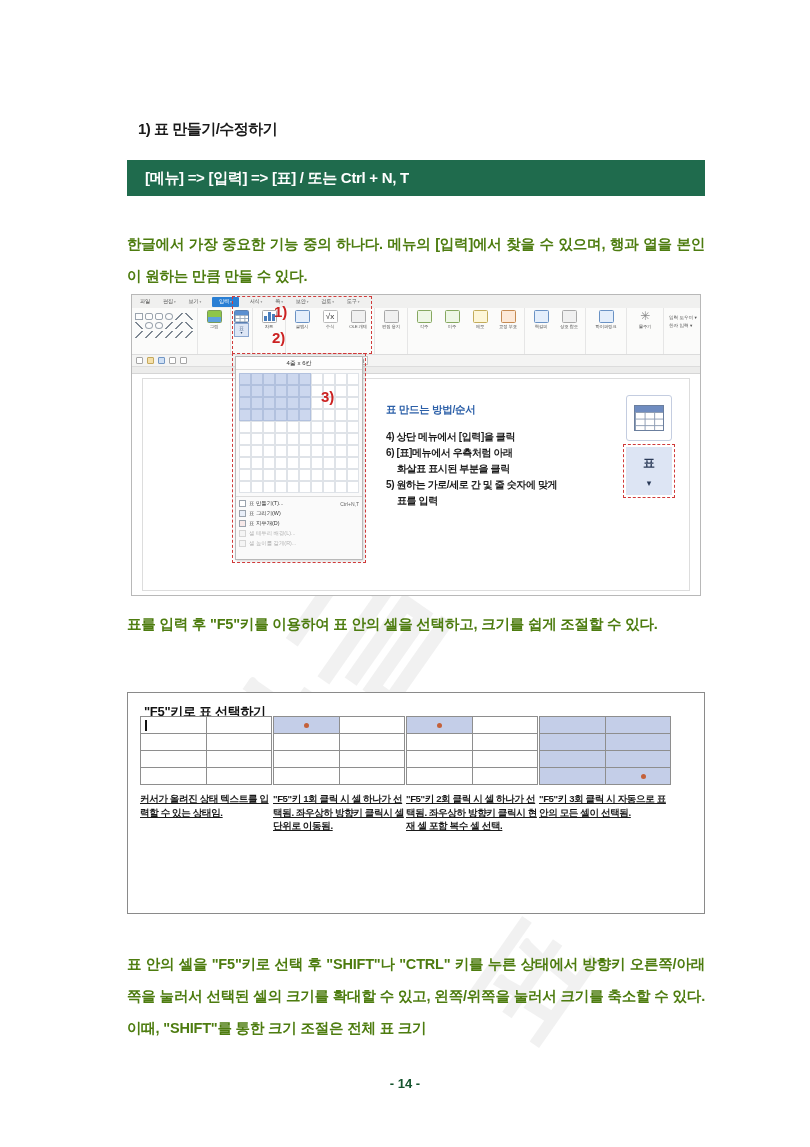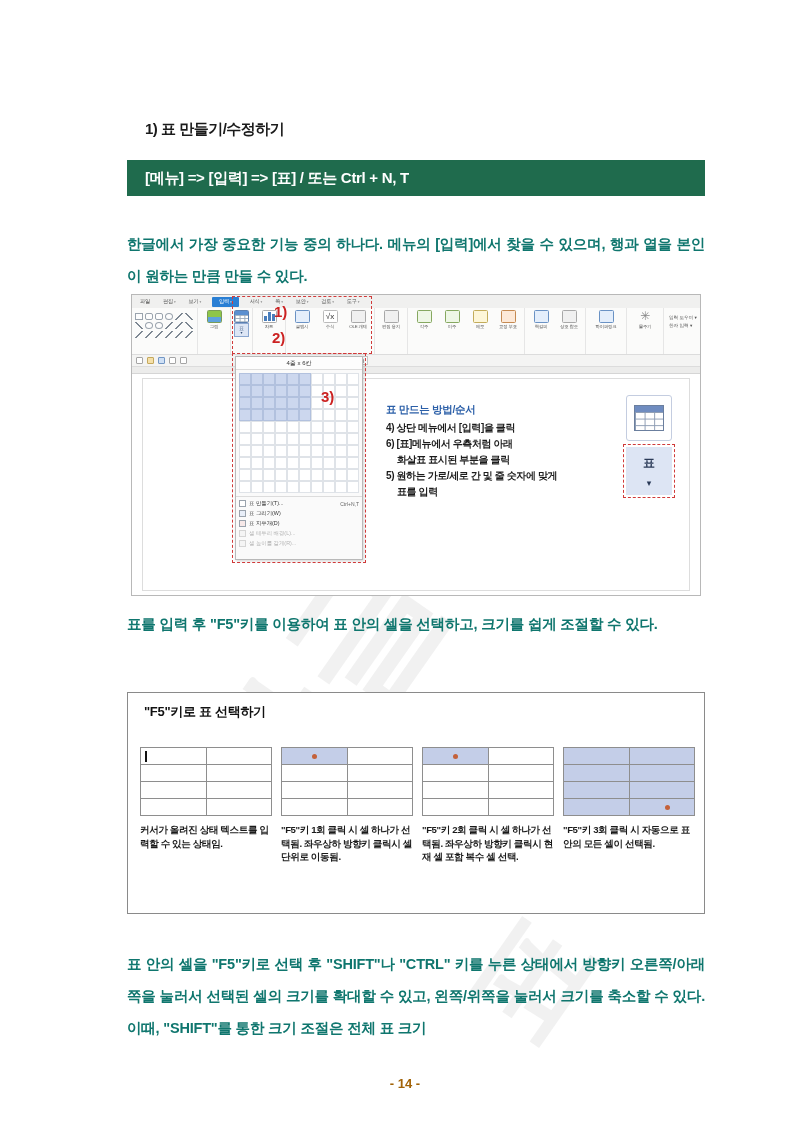--- a/index.html
+++ b/index.html
@@ -27,48 +27,48 @@
     transform-origin: left top;
     letter-spacing: 6px;
   }
   .wm-1 { left: 150px; top: 760px; }
   .wm-2 { left: 430px; top: 980px; font-size: 120px; }
 
   .page { position: relative; z-index: 10; padding: 0; }
 
   
   .sec-title {
-    position: absolute; left: 145px; top: 120px;
+    position: absolute; left: 138px; top: 120px;
     font-size: 15px; font-weight: 700; letter-spacing: -0.5px;
   }
   .green-banner {
     position: absolute; left: 127px; top: 160px;
     width: 578px; height: 36px;
     background: #1f6b4d;
     display: flex; align-items: center;
     padding-left: 18px;
   }
   .green-banner span {
     color: #ffffff; font-size: 15px; font-weight: 700; letter-spacing: -0.3px;
   }
   .para {
     position: absolute; left: 127px;
     width: 578px;
     font-size: 14.5px; font-weight: 600; line-height: 32px;
     letter-spacing: -0.2px;
     text-align: justify;
-    color: #0f766e;
+    color: #4d7c0f;
   }
   .para-1 { top: 228px; }
   .para-2 { top: 608px; }
   .para-3 { top: 948px; }
 
   .page-num {
     position: absolute; left: 0; top: 1076px; width: 810px;
-    text-align: center; font-size: 13px; color: #a16207; font-weight: 600;
+    text-align: center; font-size: 13px; color: #14532d; font-weight: 600;
   }
 
   
   .shot {
     position: absolute; left: 131px; top: 294px;
     width: 570px; height: 302px;
     background: #f2f2f2;
     border: 1px solid #b8b8b8;
     overflow: hidden;
     font-size: 4px;
@@ -185,21 +185,21 @@
   .dd-ico.pen { background:#e8eef8; }
   .dd-ico.era { background:#f6e8e8; }
   .dd-ico.dim { border-color:#d5d5d5; background:#f5f5f5; }
 
   
   .rdash { position:absolute; border:1.4px dashed #d03a3a; z-index:6; }
   .rnum { position:absolute; color:#cc2222; font-weight:700; z-index:7; }
 
   
   .instr { position:absolute; left:254px; top:108px; width:215px; z-index:6; }
-  .instr-h { color:#2b5fa8; font-size:10.5px; font-weight:700; margin-bottom:3px; letter-spacing:-0.3px; }
+  .instr-h { color:#2b5fa8; font-size:10.5px; font-weight:700; margin-bottom:12px; letter-spacing:-0.3px; }
   .instr-l { color:#1c1c1c; font-size:10px; font-weight:700; line-height:16px; letter-spacing:-0.4px; }
   .instr-l .ind { padding-left:11px; display:block; }
 
   .side-tbl {
     position:absolute; left:494px; top:100px; width:46px; height:46px;
     background:#fff; border:1px solid #c4cde0; border-radius:3px;
     display:flex; align-items:center; justify-content:center; z-index:6;
   }
   .side-tbl .g {
     width:30px; height:26px; background:#fff; border:1px solid #6b7f9e; position:relative;
@@ -222,21 +222,21 @@
   
   .f5box {
     position:absolute; left:127px; top:692px;
     width:578px; height:222px;
     background:#ffffff; border:1px solid #8a8a8a;
   }
   .f5-title {
     position:absolute; left:16px; top:10px;
     font-size:13px; font-weight:700; color:#111; letter-spacing:-0.3px;
   }
-  .f5-cols { position:absolute; left:12px; top:54px; right:12px; display:flex; gap:9px; }
+  .f5-cols { position:absolute; left:12px; top:23px; right:12px; display:flex; gap:1px;text-decoration:underline; }
   .f5-col { width: 132px; }
   .demo-tbl { width:132px; border-collapse:collapse; table-layout:fixed; }
   .demo-tbl td { height:17px; border:1px solid #8e8e8e; background:#fff; padding:0; position:relative; }
   .demo-tbl td.sel { background:#c4cee8; }
   .dot { position:absolute; left:50%; top:50%; width:5px; height:5px; margin:-2.5px 0 0 -2.5px;
          border-radius:50%; background:#c4613a; }
   .dot.r { left:auto; right:24px; }
   .caret-bar {
     position:absolute; left:4px; top:3px; width:1.6px; height:11px; background:#111;
   }

